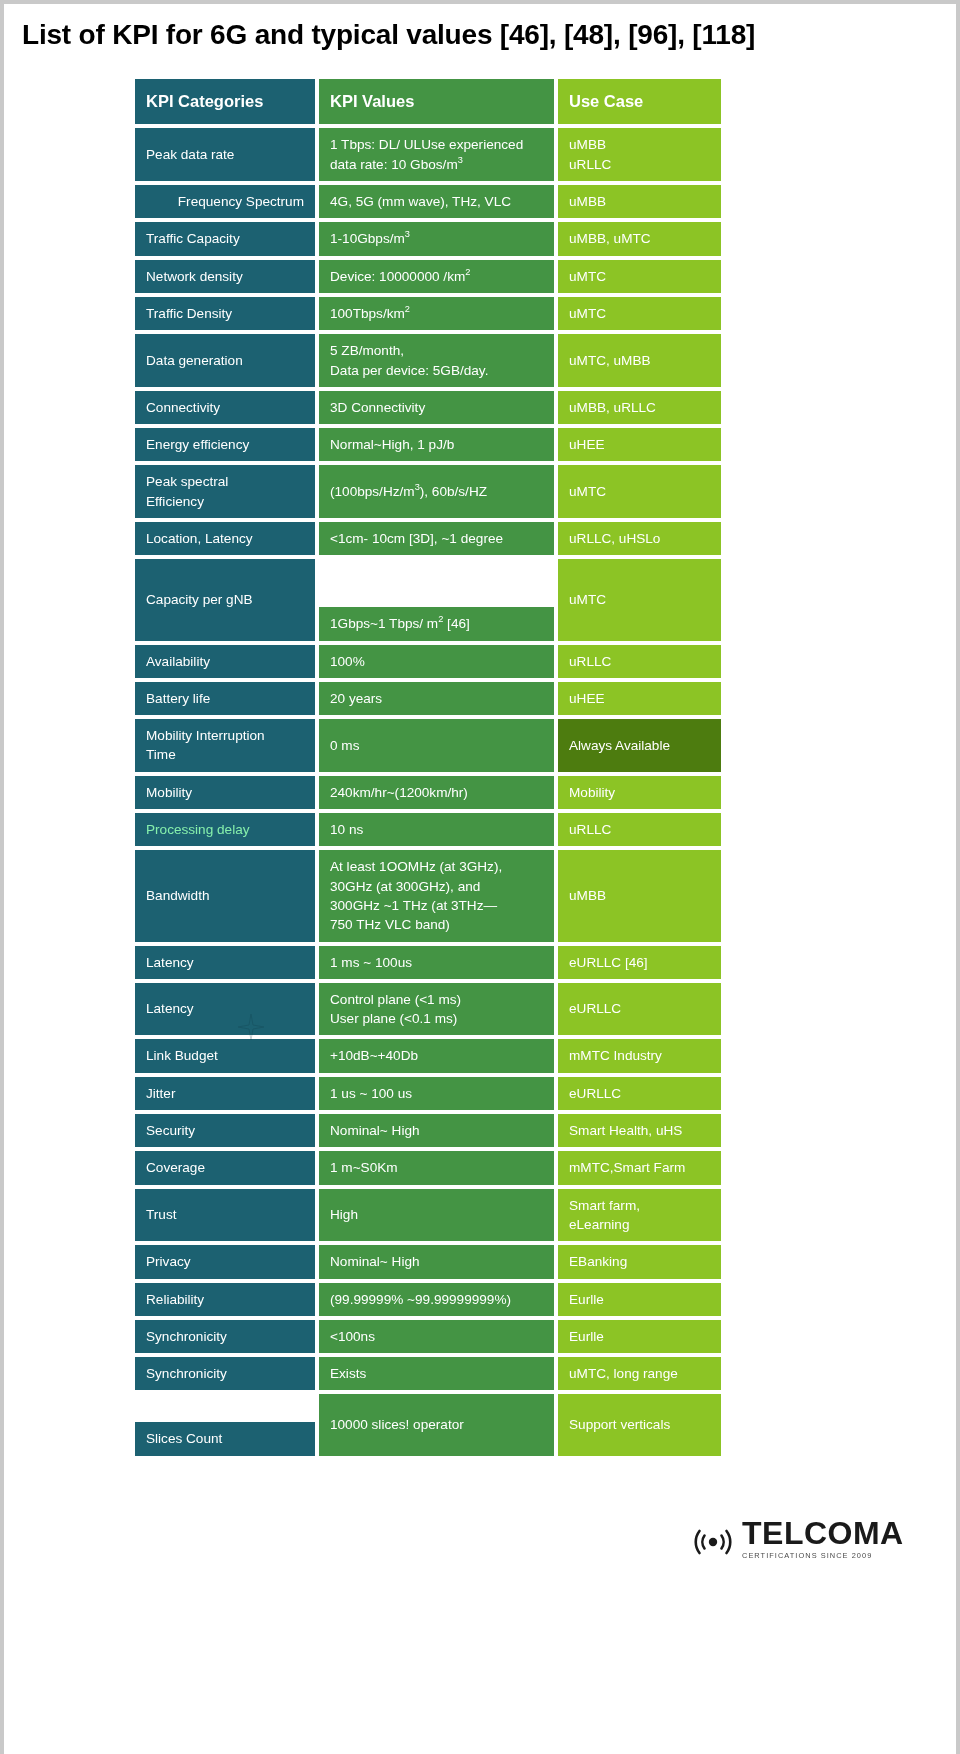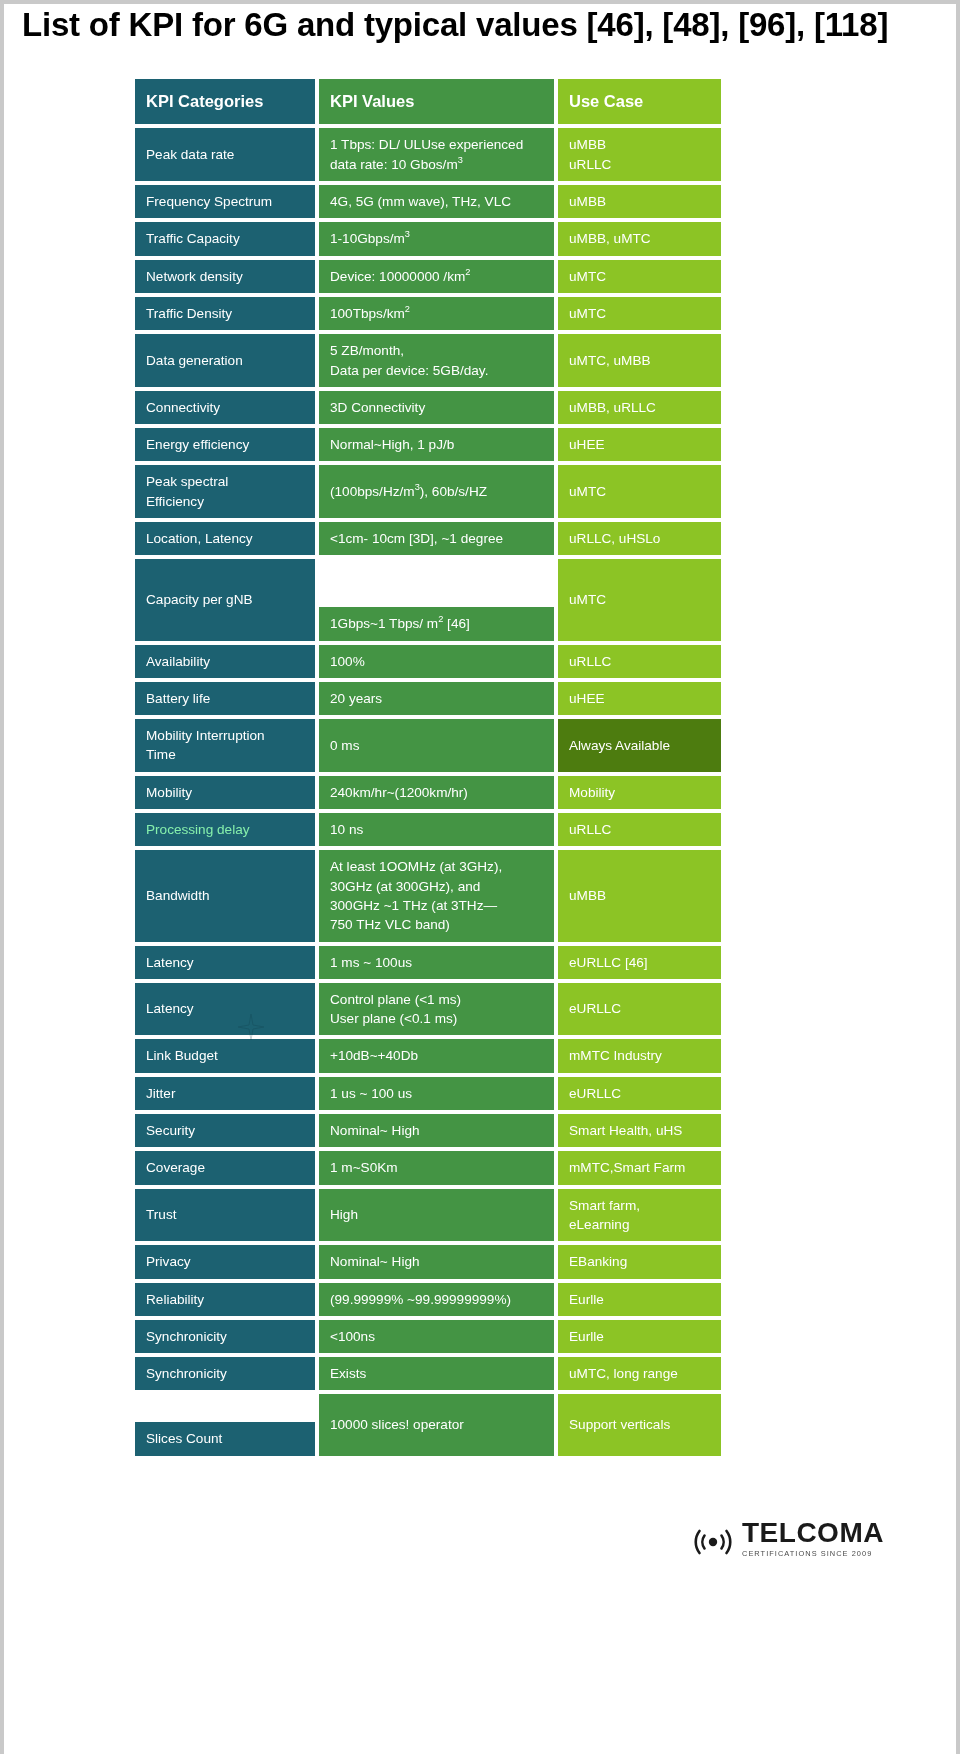--- a/index.html
+++ b/index.html
@@ -32,23 +32,23 @@
   .edge-top {
     position: absolute;
     left: 0; top: 0;
     width: 960px; height: 4px;
     background: #c9c9c9;
   }
 
   .title {
     position: absolute;
     left: 22px;
-    top: 6px;
+    top: 19px;
     width: 916px;
-    font-size: 33px;
+    font-size: 28px;
     font-weight: bold;
     color: #000000;
     letter-spacing: -0.2px;
     line-height: 1.15;
     white-space: nowrap;
   }
 
   .table {
     position: absolute;
     left: 135px;
@@ -112,21 +112,21 @@
     align-items: center;
   }
   .logo-mark {
     width: 46px;
     height: 40px;
     margin-right: 6px;
     flex: none;
   }
   .logo-text { display: flex; flex-direction: column; justify-content: center; }
   .logo-name {
-    font-size: 28px;
+    font-size: 32px;
     font-weight: bold;
     color: #1a1a1a;
     letter-spacing: 0.5px;
     line-height: 1;
   }
   .logo-sub {
     font-size: 7.4px;
     color: #4a4a4a;
     letter-spacing: 1.05px;
     margin-top: 3px;
@@ -163,21 +163,21 @@
         </div>
         <div class="cell c-val" style="background: rgb(68, 148, 68); color: rgb(255, 255, 255);">
           <span class="cell-text">1 Tbps: DL/ ULUse experienced data rate: 10 Gbos/m<sup>3</sup></span>
         </div>
         <div class="cell c-use" style="background: rgb(140, 196, 37); color: rgb(255, 255, 255);">
           <span class="cell-text">uMBB
 uRLLC</span>
         </div>
       </div>
       <div class="row">
-        <div class="cell c-cat" style="background: rgb(28, 97, 113); color: rgb(255, 255, 255);">
+        <div class="cell c-cat" style="background: rgb(28, 97, 113); color: rgb(255, 255, 255); justify-content: flex-end;">
           <span class="cell-text">Frequency Spectrum</span>
         </div>
         <div class="cell c-val" style="background: rgb(68, 148, 68); color: rgb(255, 255, 255);">
           <span class="cell-text">4G, 5G (mm wave), THz, VLC</span>
         </div>
         <div class="cell c-use" style="background: rgb(140, 196, 37); color: rgb(255, 255, 255);">
           <span class="cell-text">uMBB</span>
         </div>
       </div>
       <div class="row">

